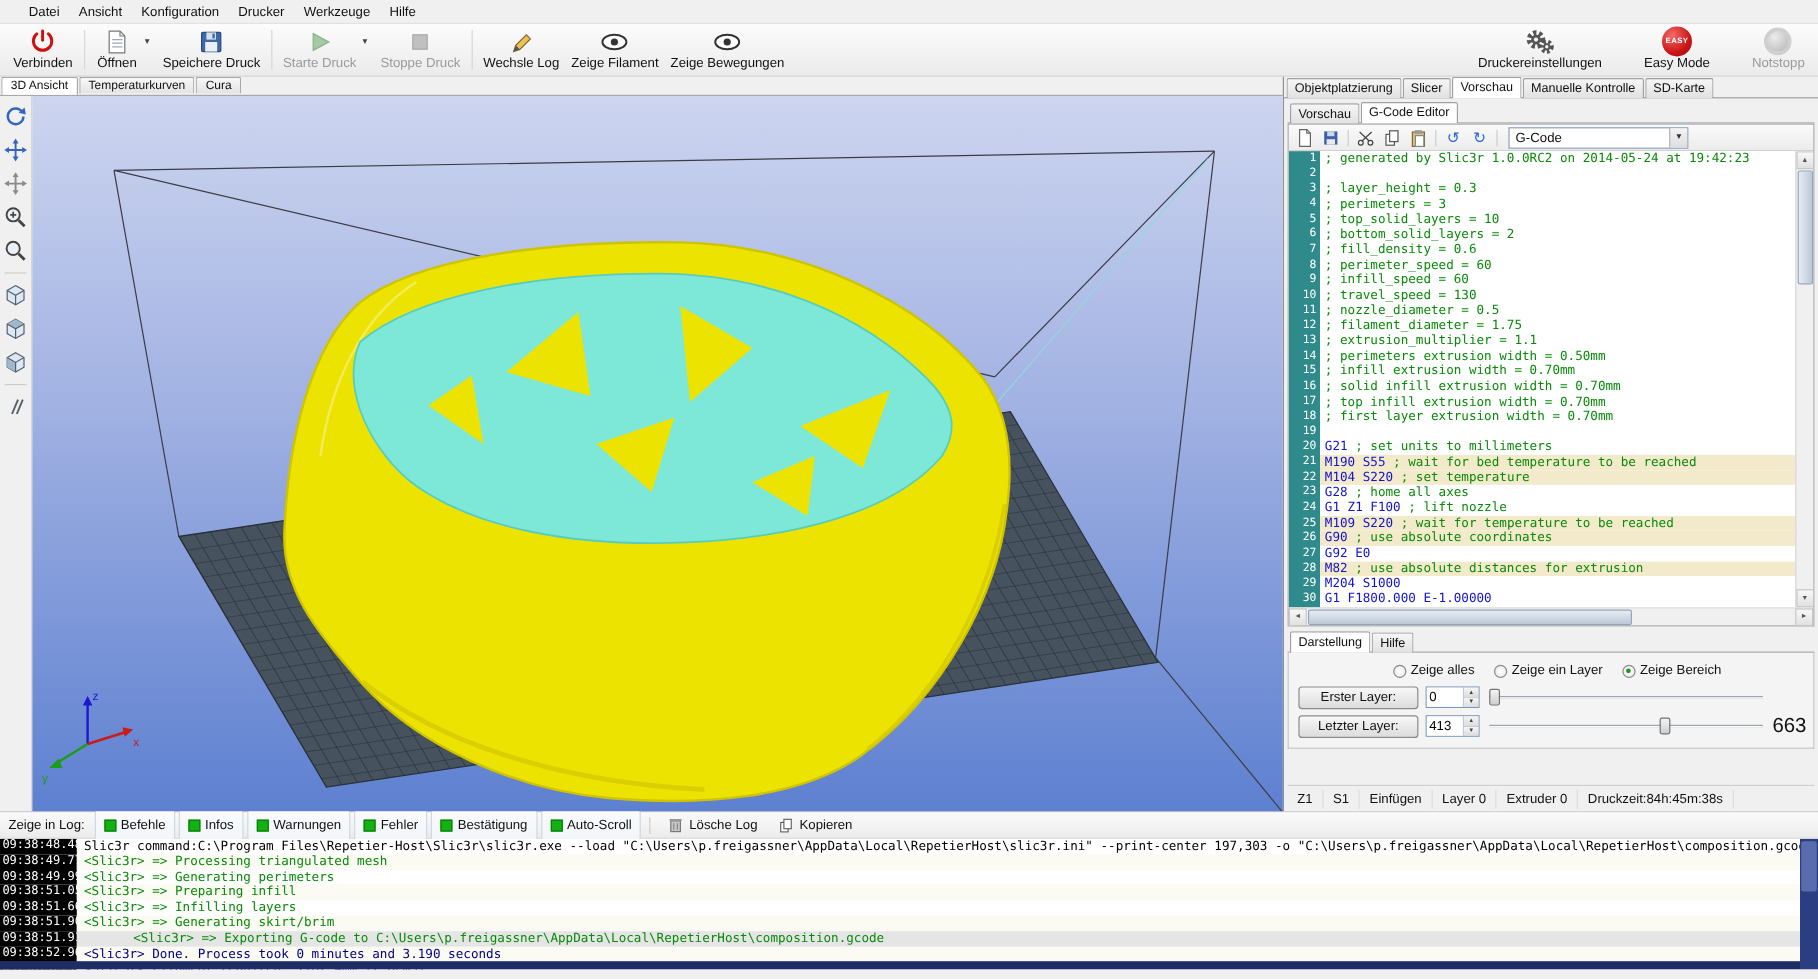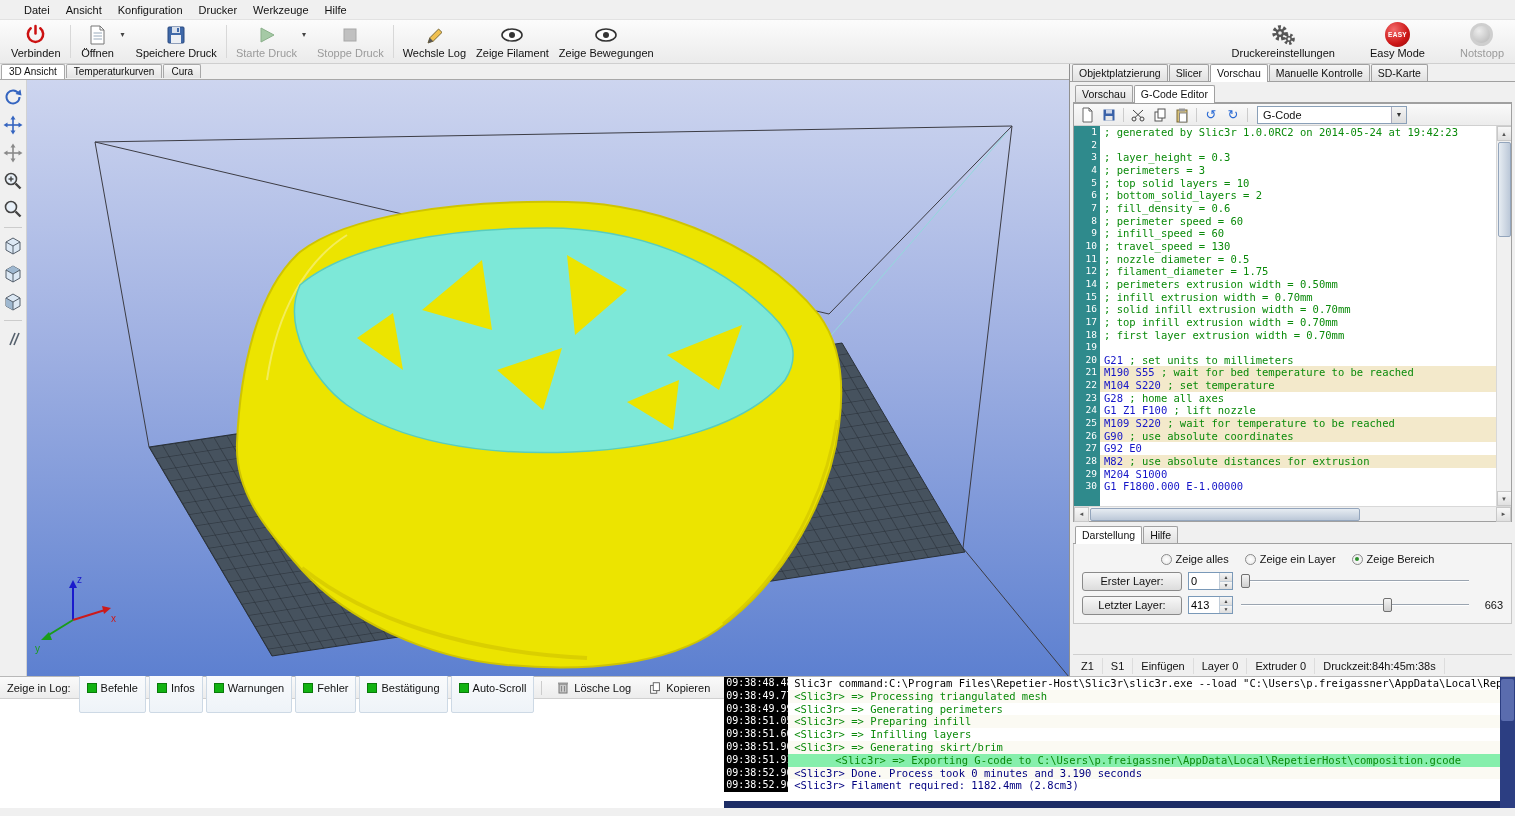--- a/index.html
+++ b/index.html
@@ -33,21 +33,21 @@
   .tcbtn{width:24px;height:24px;display:flex;align-items:center;justify-content:center;border:1px solid transparent;border-radius:2px;}
   .tcsep{width:18px;height:1px;background:#ccc;margin:2px 0;}
   .viewport{flex:1;position:relative;overflow:hidden;background:linear-gradient(180deg,#cdd5ef 0%,#9fb0e2 45%,#5d80d0 100%);}
   .scene{position:absolute;inset:0;width:100%;height:100%;}
 
   
   .rpanel{width:446px;display:flex;flex-direction:column;border-left:1px solid #909090;background:#f0f0f0;}
   .rheader{height:26px;background:linear-gradient(180deg,#3b5dbd,#22409f);display:flex;align-items:center;padding:0 4px 0 9px;border-bottom:1px solid #1a2f7a;}
   .rtitle{color:#fff;font-family:"DejaVu Sans Mono",monospace;font-weight:bold;font-size:14px;letter-spacing:1.5px;flex:1;}
   .redit-btn{width:27px;height:20px;background:#fff;border:1px solid #999;border-radius:2px;display:flex;align-items:center;justify-content:center;}
-  .tabrow{height:18px;display:flex;align-items:flex-start;border-bottom:1px solid #a0a0a0;padding:0 2px;background:#f0f0f0;}
+  .tabrow{height:18px;display:flex;align-items:center;border-bottom:1px solid #a0a0a0;padding:0 2px;background:#f0f0f0;}
   .tab{font-size:10.5px;padding:2px 6px;border:1px solid #a0a0a0;border-bottom:none;border-radius:2px 2px 0 0;background:linear-gradient(#f6f6f6,#e1e1e1);margin-right:1px;margin-bottom:-1px;white-space:nowrap;}
   .tab.active{background:#fff;padding-bottom:3px;}
   .rbody{flex:1;display:flex;flex-direction:column;min-height:0;padding:3px 3px 0 3px;}
   .edwrap{background:#fff;border:1px solid #a0a0a0;}
   .edtoolbar{height:22px;display:flex;align-items:center;gap:2px;padding:1px 3px;background:linear-gradient(#fafafa,#ececec);border-bottom:1px solid #d0d0d0;}
   .edbtn{width:20px;height:18px;display:flex;align-items:center;justify-content:center;border-radius:2px;}
   .edsep{width:1px;height:14px;background:#ccc;margin:0 2px;}
   .blue-arrow{color:#2a6ad4;font-size:13px;line-height:1;}
   .gcode-select{margin-left:5px;width:150px;height:18px;border:1px solid #8aa0b8;background:#fff;display:flex;align-items:center;font-size:11px;padding-left:5px;}
   .gcode-select .arr{margin-left:auto;width:15px;height:16px;background:linear-gradient(#f4f4f4,#ddd);border-left:1px solid #aab;display:flex;align-items:center;justify-content:center;font-size:7px;color:#333;}
@@ -78,39 +78,39 @@
   .layer-row{display:flex;align-items:center;gap:6px;height:24px;padding:0 4px;}
   .lbtn{width:100px;height:19px;background:linear-gradient(#f8f8f8,#dcdcdc);border:1px solid #8a8a8a;border-radius:3px;text-align:center;line-height:17px;font-size:11px;flex:none;}
   .numwrap{display:flex;height:18px;border:1px solid #7a99b8;background:#fff;flex:none;}
   .numbox{width:30px;font-size:11px;padding:1px 2px;border:none;outline:none;font-family:"Liberation Sans",sans-serif;}
   .spincol{width:13px;display:flex;flex-direction:column;border-left:1px solid #c0ccd8;}
   .spin{flex:1;font-size:5px;display:flex;align-items:center;justify-content:center;background:linear-gradient(#f6f6f6,#dcdcdc);color:#444;}
   .spin.up{border-bottom:1px solid #c0ccd8;}
   .slider{flex:1;height:18px;position:relative;}
   .strack{position:absolute;left:2px;right:2px;top:8px;height:2px;background:#9aa4b0;border-bottom:1px solid #fff;}
   .sthumb{position:absolute;top:2px;width:9px;height:14px;background:linear-gradient(#f4f4f4,#cfcfcf);border:1px solid #707070;border-radius:2px;}
-  .max-label{width:26px;text-align:right;font-size:11px;flex:none;}
+  .max-label{width:26px;text-align:right;font-size:17px;flex:none;}
   .rstatus{margin-top:auto;height:22px;border-top:1px solid #cfcfcf;background:#f0f0f0;display:flex;align-items:center;font-size:11px;}
   .sb-item{padding:0 8px;border-right:1px solid #ddd;height:16px;line-height:16px;white-space:nowrap;}
 
   
-  .logsec{height:132px;display:flex;border-top:1px solid #b8b8b8;background:#fff;}
+  .logsec{height:132px;display:flex;flex-direction:column;border-top:1px solid #b8b8b8;background:#fff;}
   .logbar{height:22px;background:linear-gradient(#fafafa,#ececec);border-bottom:1px solid #d0d0d0;display:flex;align-items:center;padding:0 7px;gap:3px;flex:none;}
   .logbar-label{margin-right:5px;}
   .log-toggles{display:flex;gap:3px;align-items:center;}
   .log-toggle{display:flex;align-items:center;gap:4px;padding:18px 7px;border:1px solid #cdd9e5;background:linear-gradient(#fdfdfd,#eef3f8);border-radius:2px;}
   .grn{width:10px;height:10px;background:#12b212;border:1px solid #0a7a0a;flex:none;}
   .logbtn{display:flex;align-items:center;gap:4px;padding:2px 7px;}
   .lsep{width:1px;height:14px;background:#ccc;margin:0 4px;}
   .logrows{flex:1;position:relative;overflow:hidden;background:#fff;font-family:"DejaVu Sans Mono",monospace;font-size:10.5px;}
   .lrow{display:flex;height:12.8px;line-height:12.8px;white-space:pre;}
   .lrow:nth-child(even) .lm{background:#fbfaf3;}
   .lt{width:64px;background:#000;color:#fff;padding-left:2px;flex:none;font-size:10px;}
   .lm{flex:1;padding-left:6px;overflow:hidden;}
-  .lrow.hl .lm{background:#86efac;padding-left:47px;}
+  .lrow.hl .lm{background:#e5e5e5;padding-left:47px;}
   .c-black{color:#000;}
   .c-green{color:#0a8a0a;}
   .c-navy{color:#000080;}
   .log-vscroll{position:absolute;right:0;top:0;bottom:0;width:15px;background:#2c3e82;z-index:2;}
   .log-vthumb{position:absolute;right:1px;top:2px;width:13px;height:42px;background:#5a6cae;border-radius:2px;}
   .log-bottom{position:absolute;left:0;right:15px;bottom:0;height:7px;background:#1d2d66;z-index:1;}
 </style>
 </head>
 <body>
 
@@ -442,20 +442,21 @@
               <div class="gl"><span class="gn">3</span><span class="gc"><span class="cmt">; layer_height = 0.3</span></span></div>
               <div class="gl"><span class="gn">4</span><span class="gc"><span class="cmt">; perimeters = 3</span></span></div>
               <div class="gl"><span class="gn">5</span><span class="gc"><span class="cmt">; top_solid_layers = 10</span></span></div>
               <div class="gl"><span class="gn">6</span><span class="gc"><span class="cmt">; bottom_solid_layers = 2</span></span></div>
               <div class="gl"><span class="gn">7</span><span class="gc"><span class="cmt">; fill_density = 0.6</span></span></div>
               <div class="gl"><span class="gn">8</span><span class="gc"><span class="cmt">; perimeter_speed = 60</span></span></div>
               <div class="gl"><span class="gn">9</span><span class="gc"><span class="cmt">; infill_speed = 60</span></span></div>
               <div class="gl"><span class="gn">10</span><span class="gc"><span class="cmt">; travel_speed = 130</span></span></div>
               <div class="gl"><span class="gn">11</span><span class="gc"><span class="cmt">; nozzle_diameter = 0.5</span></span></div>
               <div class="gl"><span class="gn">12</span><span class="gc"><span class="cmt">; filament_diameter = 1.75</span></span></div>
+              <div class="gl"><span class="gn">13</span><span class="gc"><span class="cmt">; extrusion_multiplier = 1.1</span></span></div>
               <div class="gl"><span class="gn">14</span><span class="gc"><span class="cmt">; perimeters extrusion width = 0.50mm</span></span></div>
               <div class="gl"><span class="gn">15</span><span class="gc"><span class="cmt">; infill extrusion width = 0.70mm</span></span></div>
               <div class="gl"><span class="gn">16</span><span class="gc"><span class="cmt">; solid infill extrusion width = 0.70mm</span></span></div>
               <div class="gl"><span class="gn">17</span><span class="gc"><span class="cmt">; top infill extrusion width = 0.70mm</span></span></div>
               <div class="gl"><span class="gn">18</span><span class="gc"><span class="cmt">; first layer extrusion width = 0.70mm</span></span></div>
               <div class="gl"><span class="gn">19</span><span class="gc"></span></div>
               <div class="gl"><span class="gn">20</span><span class="gc"><span class="cmd">G21</span><span class="cmt"> ; set units to millimeters</span></span></div>
               <div class="gl hl"><span class="gn">21</span><span class="gc"><span class="cmd">M190 S55</span><span class="cmt"> ; wait for bed temperature to be reached</span></span></div>
               <div class="gl hl"><span class="gn">22</span><span class="gc"><span class="cmd">M104 S220</span><span class="cmt"> ; set temperature</span></span></div>
               <div class="gl"><span class="gn">23</span><span class="gc"><span class="cmd">G28</span><span class="cmt"> ; home all axes</span></span></div>

